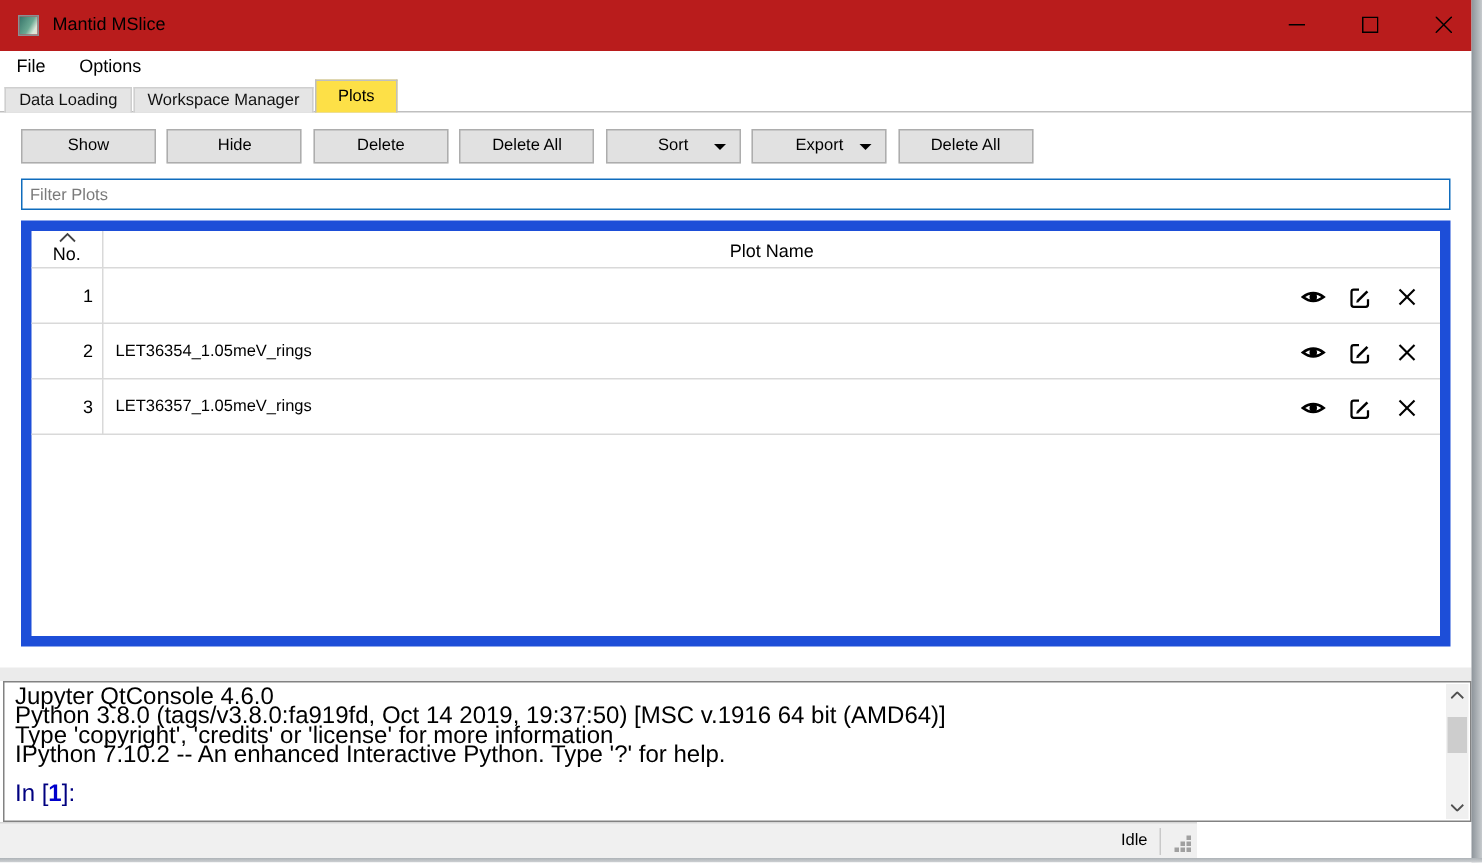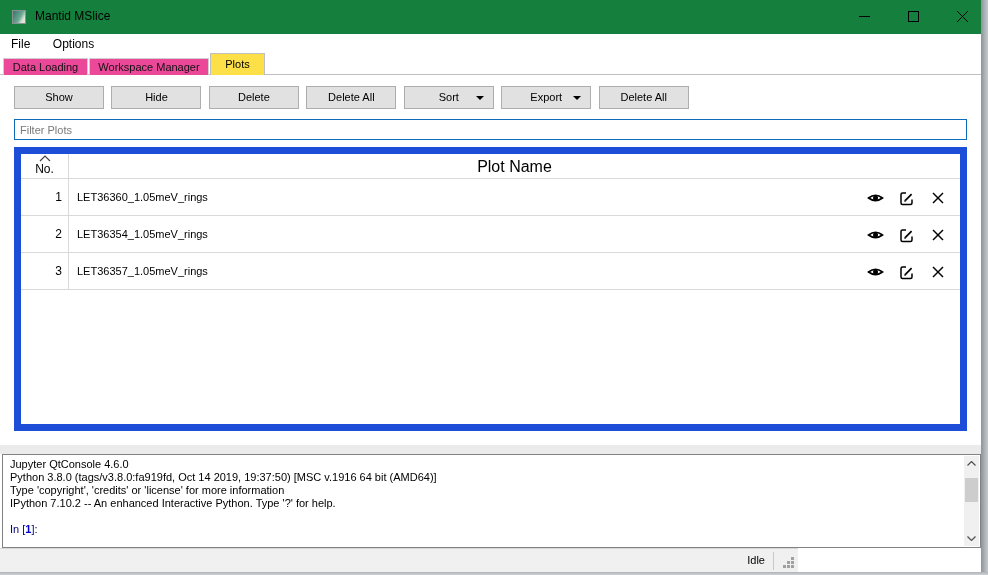--- a/index.html
+++ b/index.html
@@ -6,38 +6,38 @@
   html,body { width:988px; height:575px; overflow:hidden; }
   body { font-family:"Liberation Sans", sans-serif; background:#fff; position:relative; color:#000; }
 
   
   .edge-right { position:absolute; left:981px; top:0; width:7px; height:575px;
                 background:linear-gradient(to right,#8d949a,#c6cacd); }
   .edge-bottom{ position:absolute; left:0; top:572px; width:988px; height:3px;
                 background:linear-gradient(to bottom,#aeb3b7,#cfd2d5); }
 
   
-  .titlebar { position:absolute; left:0; top:0; width:981px; height:34px; background:#15803d; }
+  .titlebar { position:absolute; left:0; top:0; width:981px; height:34px; background:#b91c1c; }
   .app-icon { position:absolute; left:12px; top:10px; width:14px; height:14px;
               border:1px solid #8a8f94;
               background:linear-gradient(120deg,#37746a 0%,#6aa892 55%,#d9e6d8 80%,#e8e2cf 100%); }
   .title-text { position:absolute; left:35px; top:9px; font-size:12px; }
   .win-btn { position:absolute; top:0; width:46px; height:32px; display:flex; align-items:center; justify-content:center; }
   .win-btn svg { display:block; }
   .btn-min { left:841px; } .btn-max { left:890px; } .btn-close { left:939px; }
 
   
   .menubar { position:absolute; left:0; top:34px; width:981px; height:22px; background:#fff; }
   .menu-item { display:inline-block; padding:3px 9px 3px 9px; font-size:12px; cursor:default; }
   .menu-item:first-child { margin-left:2px; }
 
   
   .tabline { position:absolute; left:0; top:74px; width:981px; height:1px; background:#bfbfbf; }
   .tab { position:absolute; font-size:11px; text-align:center; cursor:default; }
-  .tab-inactive { top:58px; height:17px; background:#ec4899; border:1px solid #cfcfcf; border-bottom:none;
+  .tab-inactive { top:58px; height:17px; background:#e5e5e5; border:1px solid #cfcfcf; border-bottom:none;
                   line-height:16px; color:#111; }
   .tab-active { top:53px; height:22px; background:#fde047; border:1px solid #bfbfbf; border-bottom:none;
                 line-height:20px; z-index:3; }
   .tab-0 { left:3px;   width:85px; }
   .tab-1 { left:89px;  width:120px; }
   .tab-2 { left:210px; width:55px; }
 
   
   .toolbar { position:absolute; left:14px; top:86px; height:24px; }
   .tbtn { position:relative; display:inline-block; vertical-align:top; width:90px; height:23px; margin-right:3px;
@@ -52,35 +52,35 @@
   .filter-input::placeholder { color:#7a7a7a; opacity:1; }
 
   
   .ptable { position:absolute; left:14px; top:147px; width:953px; height:284px;
             border:7px solid #1d4ed8; background:#fff; }
   .thead { position:relative; height:25px; border-bottom:1px solid #d9d9d9; }
   .th-no { position:absolute; left:0; top:0; width:48px; height:25px; border-right:1px solid #d9d9d9;
            text-align:center; font-size:12px; line-height:30px; cursor:default; }
   .sort-ind { position:absolute; left:17px; top:1px; width:14px; height:7px; }
   .th-name { position:absolute; left:48px; top:0; right:0; height:25px; text-align:center;
-             font-size:16px; line-height:26px; cursor:default; }
+             font-size:12px; line-height:26px; cursor:default; }
   .prow { position:relative; height:37px; border-bottom:1px solid #d9d9d9; }
   .cell-no { position:absolute; left:0; top:0; width:48px; height:37px; border-right:1px solid #d9d9d9;
              text-align:right; padding-right:6px; font-size:12px; line-height:37px; }
   .cell-name { position:absolute; left:56px; top:0; height:37px; font-size:11px; line-height:37px; }
   .row-icon { position:absolute; top:10px; width:18px; height:18px; display:flex; align-items:center; justify-content:center; cursor:default; }
   .ic-eye { right:76px; } .ic-edit { right:45px; } .ic-close { right:13px; }
 
   
   .splitter { position:absolute; left:0; top:445px; width:981px; height:9px; background:#ebebeb; }
 
   
   .console { position:absolute; left:2px; top:454px; width:979px; height:94px;
              border:1px solid #828282; background:#fff; }
-  .console-text { position:absolute; left:7px; top:3px; right:24px; font-size:11px; line-height:13px; }
+  .console-text { position:absolute; left:7px; top:3px; right:24px; font-size:16px; line-height:13px; }
   .console-line { white-space:pre; }
   .blank-line { height:13px; }
   .prompt-navy { color:#000080; }
   .prompt-num { color:#0000cc; font-weight:bold; }
 
   
   .vscroll { position:absolute; top:1px; right:1px; width:15px; height:90px; background:#f0f0f0; }
   .scroll-arrow { position:absolute; left:0; width:15px; height:15px; display:flex; align-items:center; justify-content:center; }
   .arrow-up { top:0; } .arrow-down { bottom:0; }
   .scroll-thumb { position:absolute; left:1px; top:22px; width:13px; height:24px; background:#cdcdcd; }
@@ -150,21 +150,20 @@
       <svg class="sort-ind" viewBox="0 0 14 7">
           <polyline points="2,6 7,1 12,6" fill="none" stroke="#444" stroke-width="1.2"></polyline>
         </svg>
       <span>No.</span>
     </div>
     <div class="th-name"><span>Plot Name</span></div>
   </div>
 
   <div class="prow">
     <div class="cell-no">1</div>
-    <div class="cell-name">LET36360_1.05meV_rings</div>
     <div class="row-icon ic-eye">
         <svg width="17" height="12">
           <path d="M1.5 6 Q8.5 0.8 15.5 6 Q8.5 11.2 1.5 6 Z" fill="none" stroke="#000" stroke-width="1.6"></path>
           <circle cx="8.5" cy="6" r="2.5" fill="#000"></circle>
         </svg>
       </div>
     <div class="row-icon ic-edit">
         <svg width="15" height="15">
           <path d="M13 8.5 V12 a1.5 1.5 0 0 1 -1.5 1.5 H3.5 A1.5 1.5 0 0 1 2 12 V3.5 A1.5 1.5 0 0 1 3.5 2 H7" fill="none" stroke="#000" stroke-width="1.5"></path>
           <path d="M6.2 9.6 L12.6 3.2" stroke="#000" stroke-width="1.7"></path>

